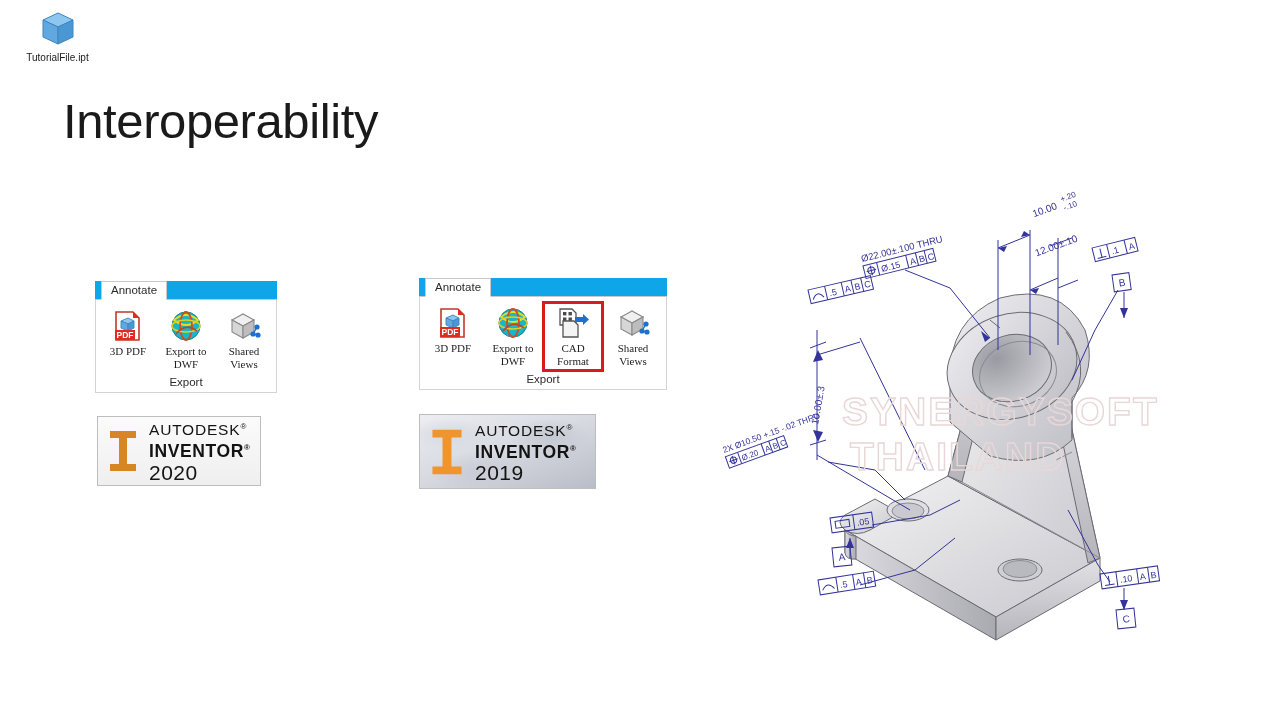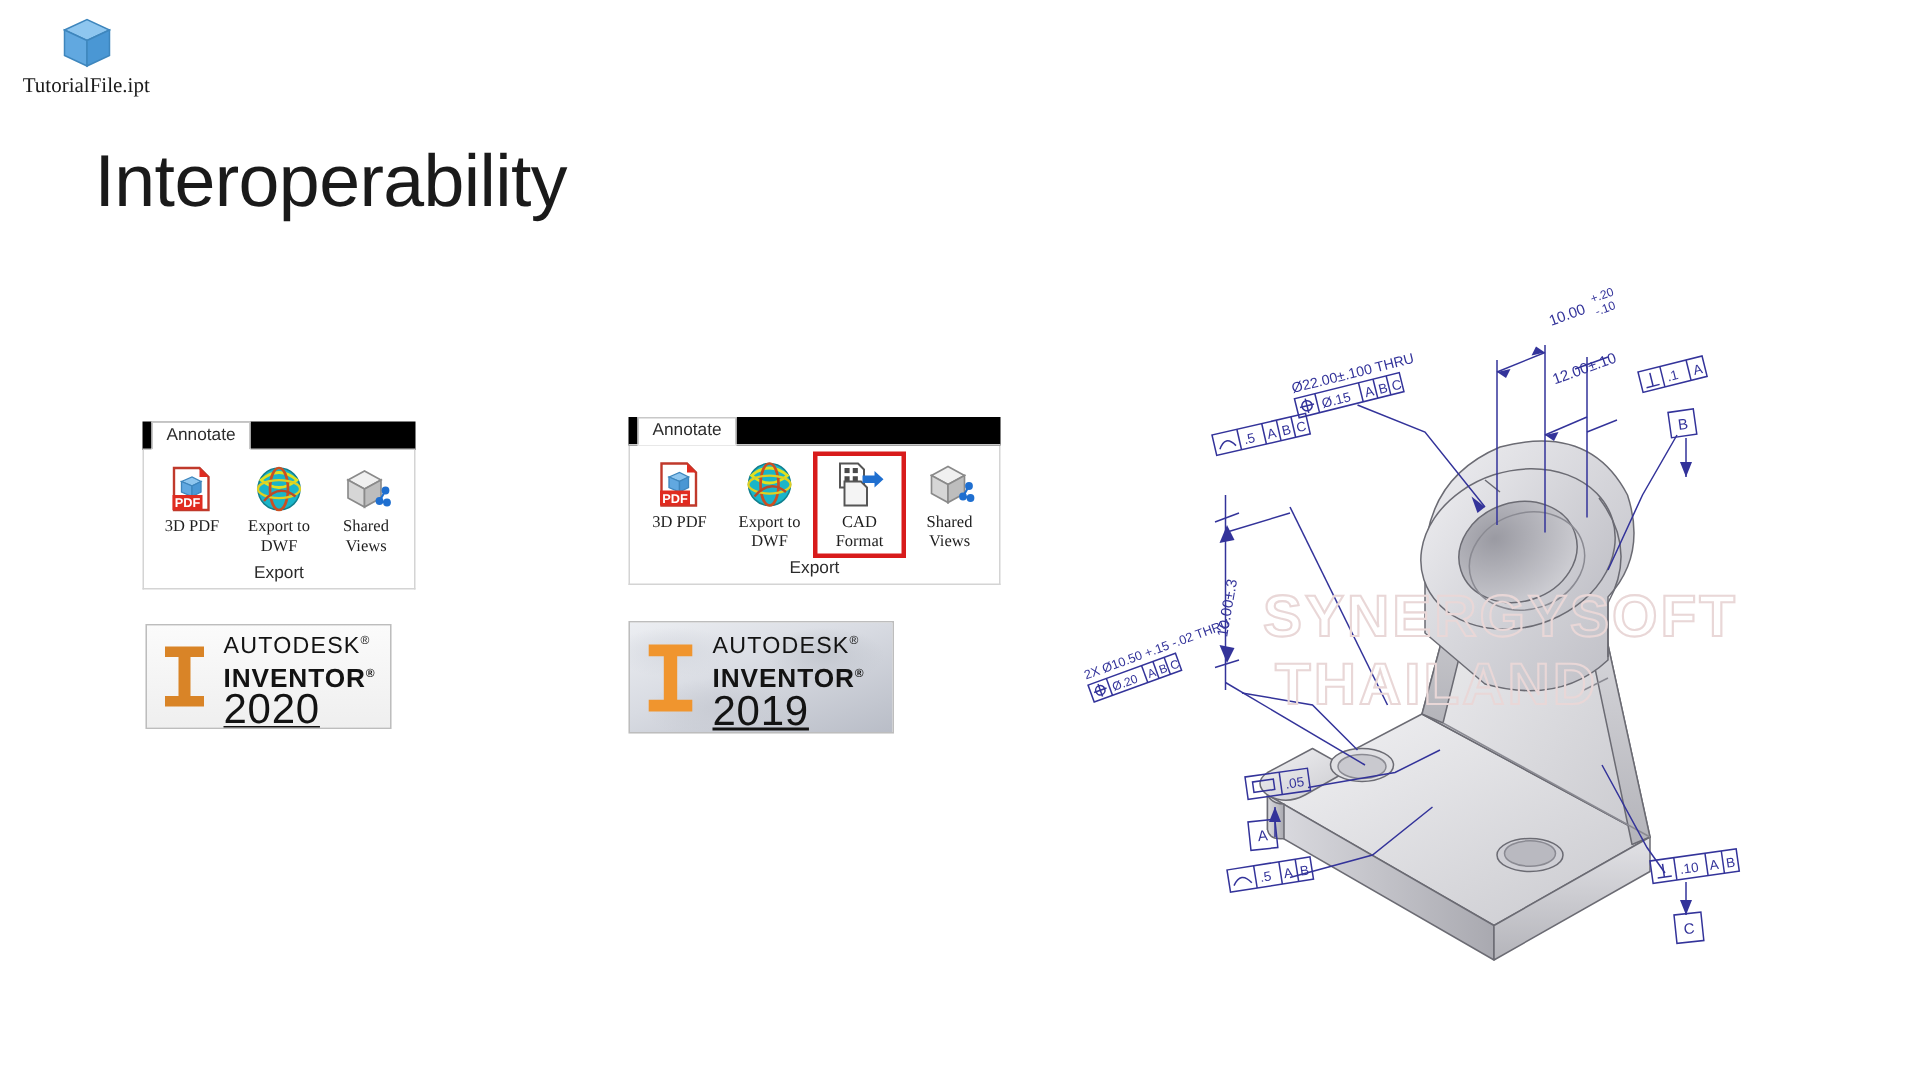--- a/index.html
+++ b/index.html
@@ -13,42 +13,42 @@
     overflow:hidden;
   }
 
   
   #file-shortcut {
     position:absolute; left:10px; top:8px;
     width:95px; text-align:center;
   }
   #file-shortcut .cube-wrap { height:42px; display:flex; align-items:center; justify-content:center; }
   #file-shortcut .label {
-    font-size:14px; color:#1a1a1a; line-height:12px;
-    margin-top:2px; font-family:Liberation Serif, serif;
+    font-size:10px; color:#1a1a1a; line-height:12px;
+    margin-top:2px; font-family:Liberation Sans, sans-serif;
   }
 
   
   #slide-title {
     position:absolute; left:63px; top:93px;
     font-size:49px; font-weight:400; color:#1a1a1a;
     letter-spacing:-0.4px;
     font-family:"Liberation Sans", sans-serif;
   }
 
   
   .ribbon {
     position:absolute;
     background:#ffffff;
   }
   .ribbon .tabstrip {
     position:relative;
     height:19px;
     border-bottom:1px solid #c8c8c8;
-    background:#000000;
+    background:#0ea5e9;
   }
   .ribbon .tab {
     position:absolute; left:6px; top:0;
     height:19px; padding:0 9px;
     border:1px solid #c8c8c8; border-bottom:1px solid #ffffff;
     background:#ffffff;
     font-size:11.5px; color:#2b2b2b;
     display:flex; align-items:center;
     line-height:1;
   }
@@ -95,21 +95,21 @@
     width:34px; height:46px;
     margin-left:8px; flex:0 0 auto;
   }
   .logo-box .text {
     position:relative; z-index:2;
     margin-left:9px; color:#131313;
     font-family:"Liberation Sans", sans-serif;
   }
   .logo-box .l1 { font-size:15.5px; letter-spacing:0.8px; line-height:17px; font-weight:400;}
   .logo-box .l2 { font-size:17.5px; letter-spacing:0.6px; line-height:19px; font-weight:700;}
-  .logo-box .l3 { font-size:28px; letter-spacing:0.5px; line-height:23px; font-weight:400;text-decoration:underline;}
+  .logo-box .l3 { font-size:21px; letter-spacing:0.5px; line-height:23px; font-weight:400;}
   .logo-box sup { font-size:8px; vertical-align:super; }
   .logo-bg { position:absolute; inset:0; z-index:1; }
 
   
   #cad-model { position:absolute; left:700px; top:170px; width:560px; height:500px; }
   #cad-model svg { display:block; }
 
   .wm {
     position:absolute; z-index:3; pointer-events:none;
     font-family:"Liberation Sans", sans-serif;

